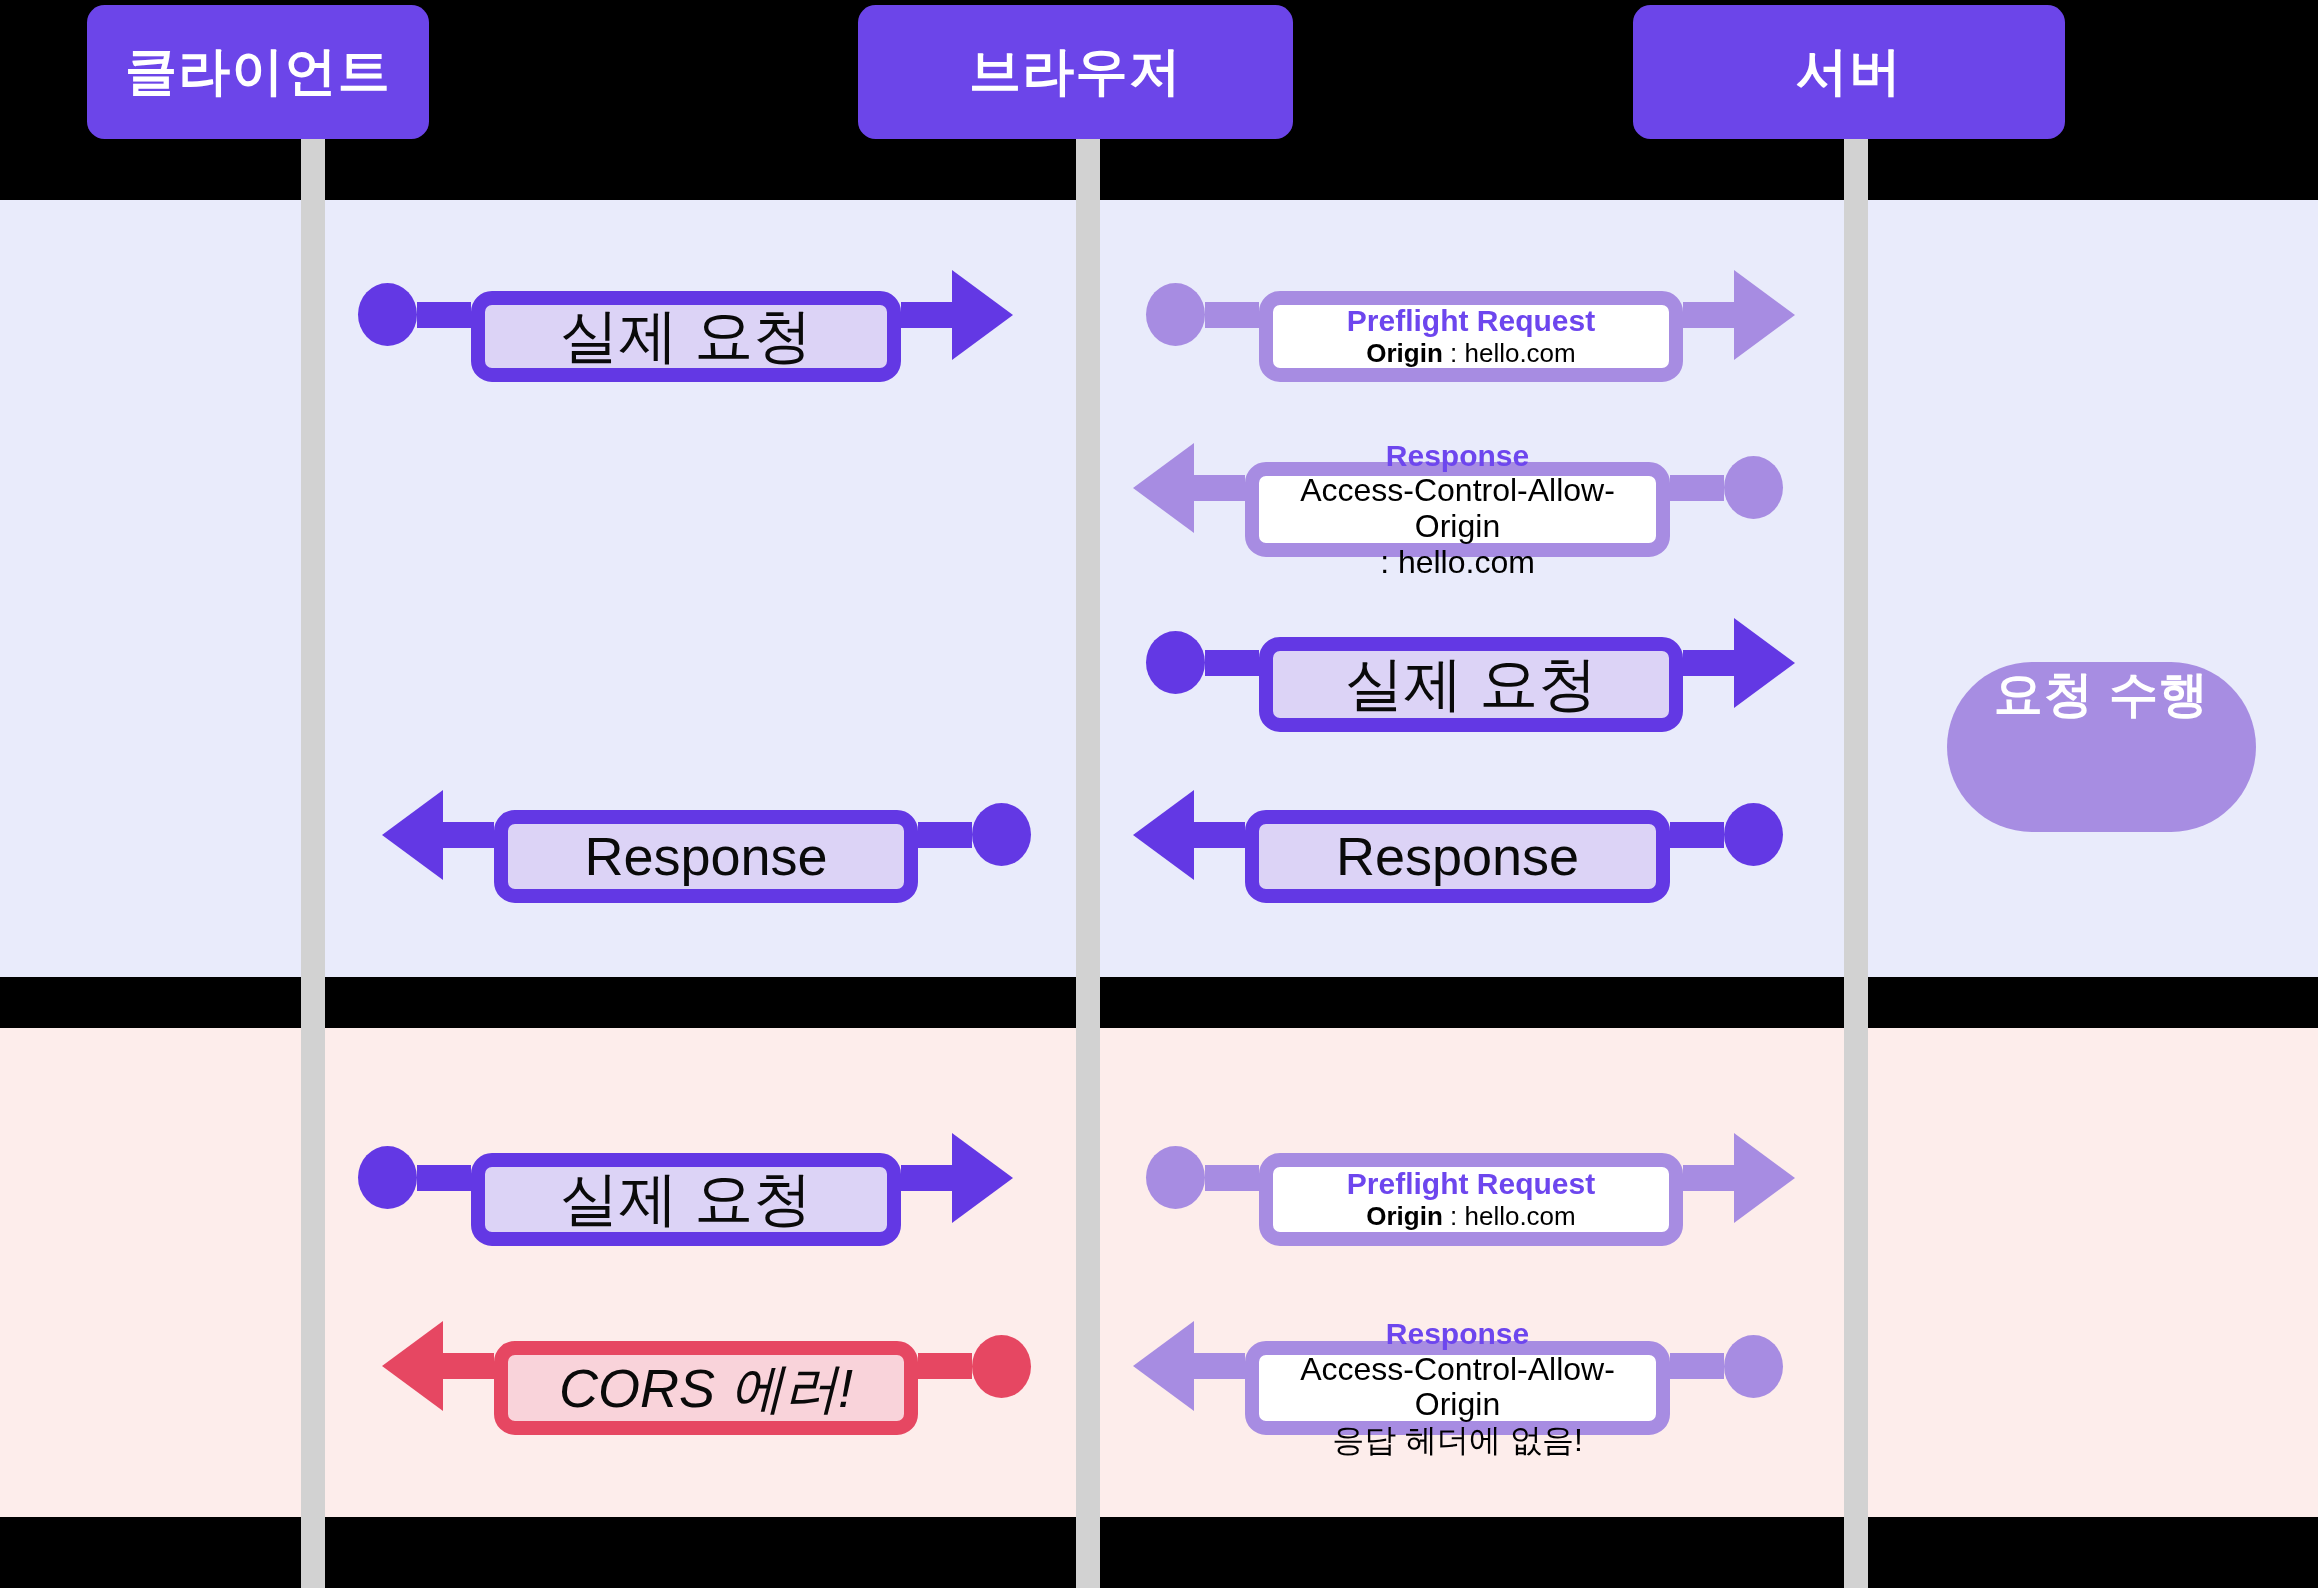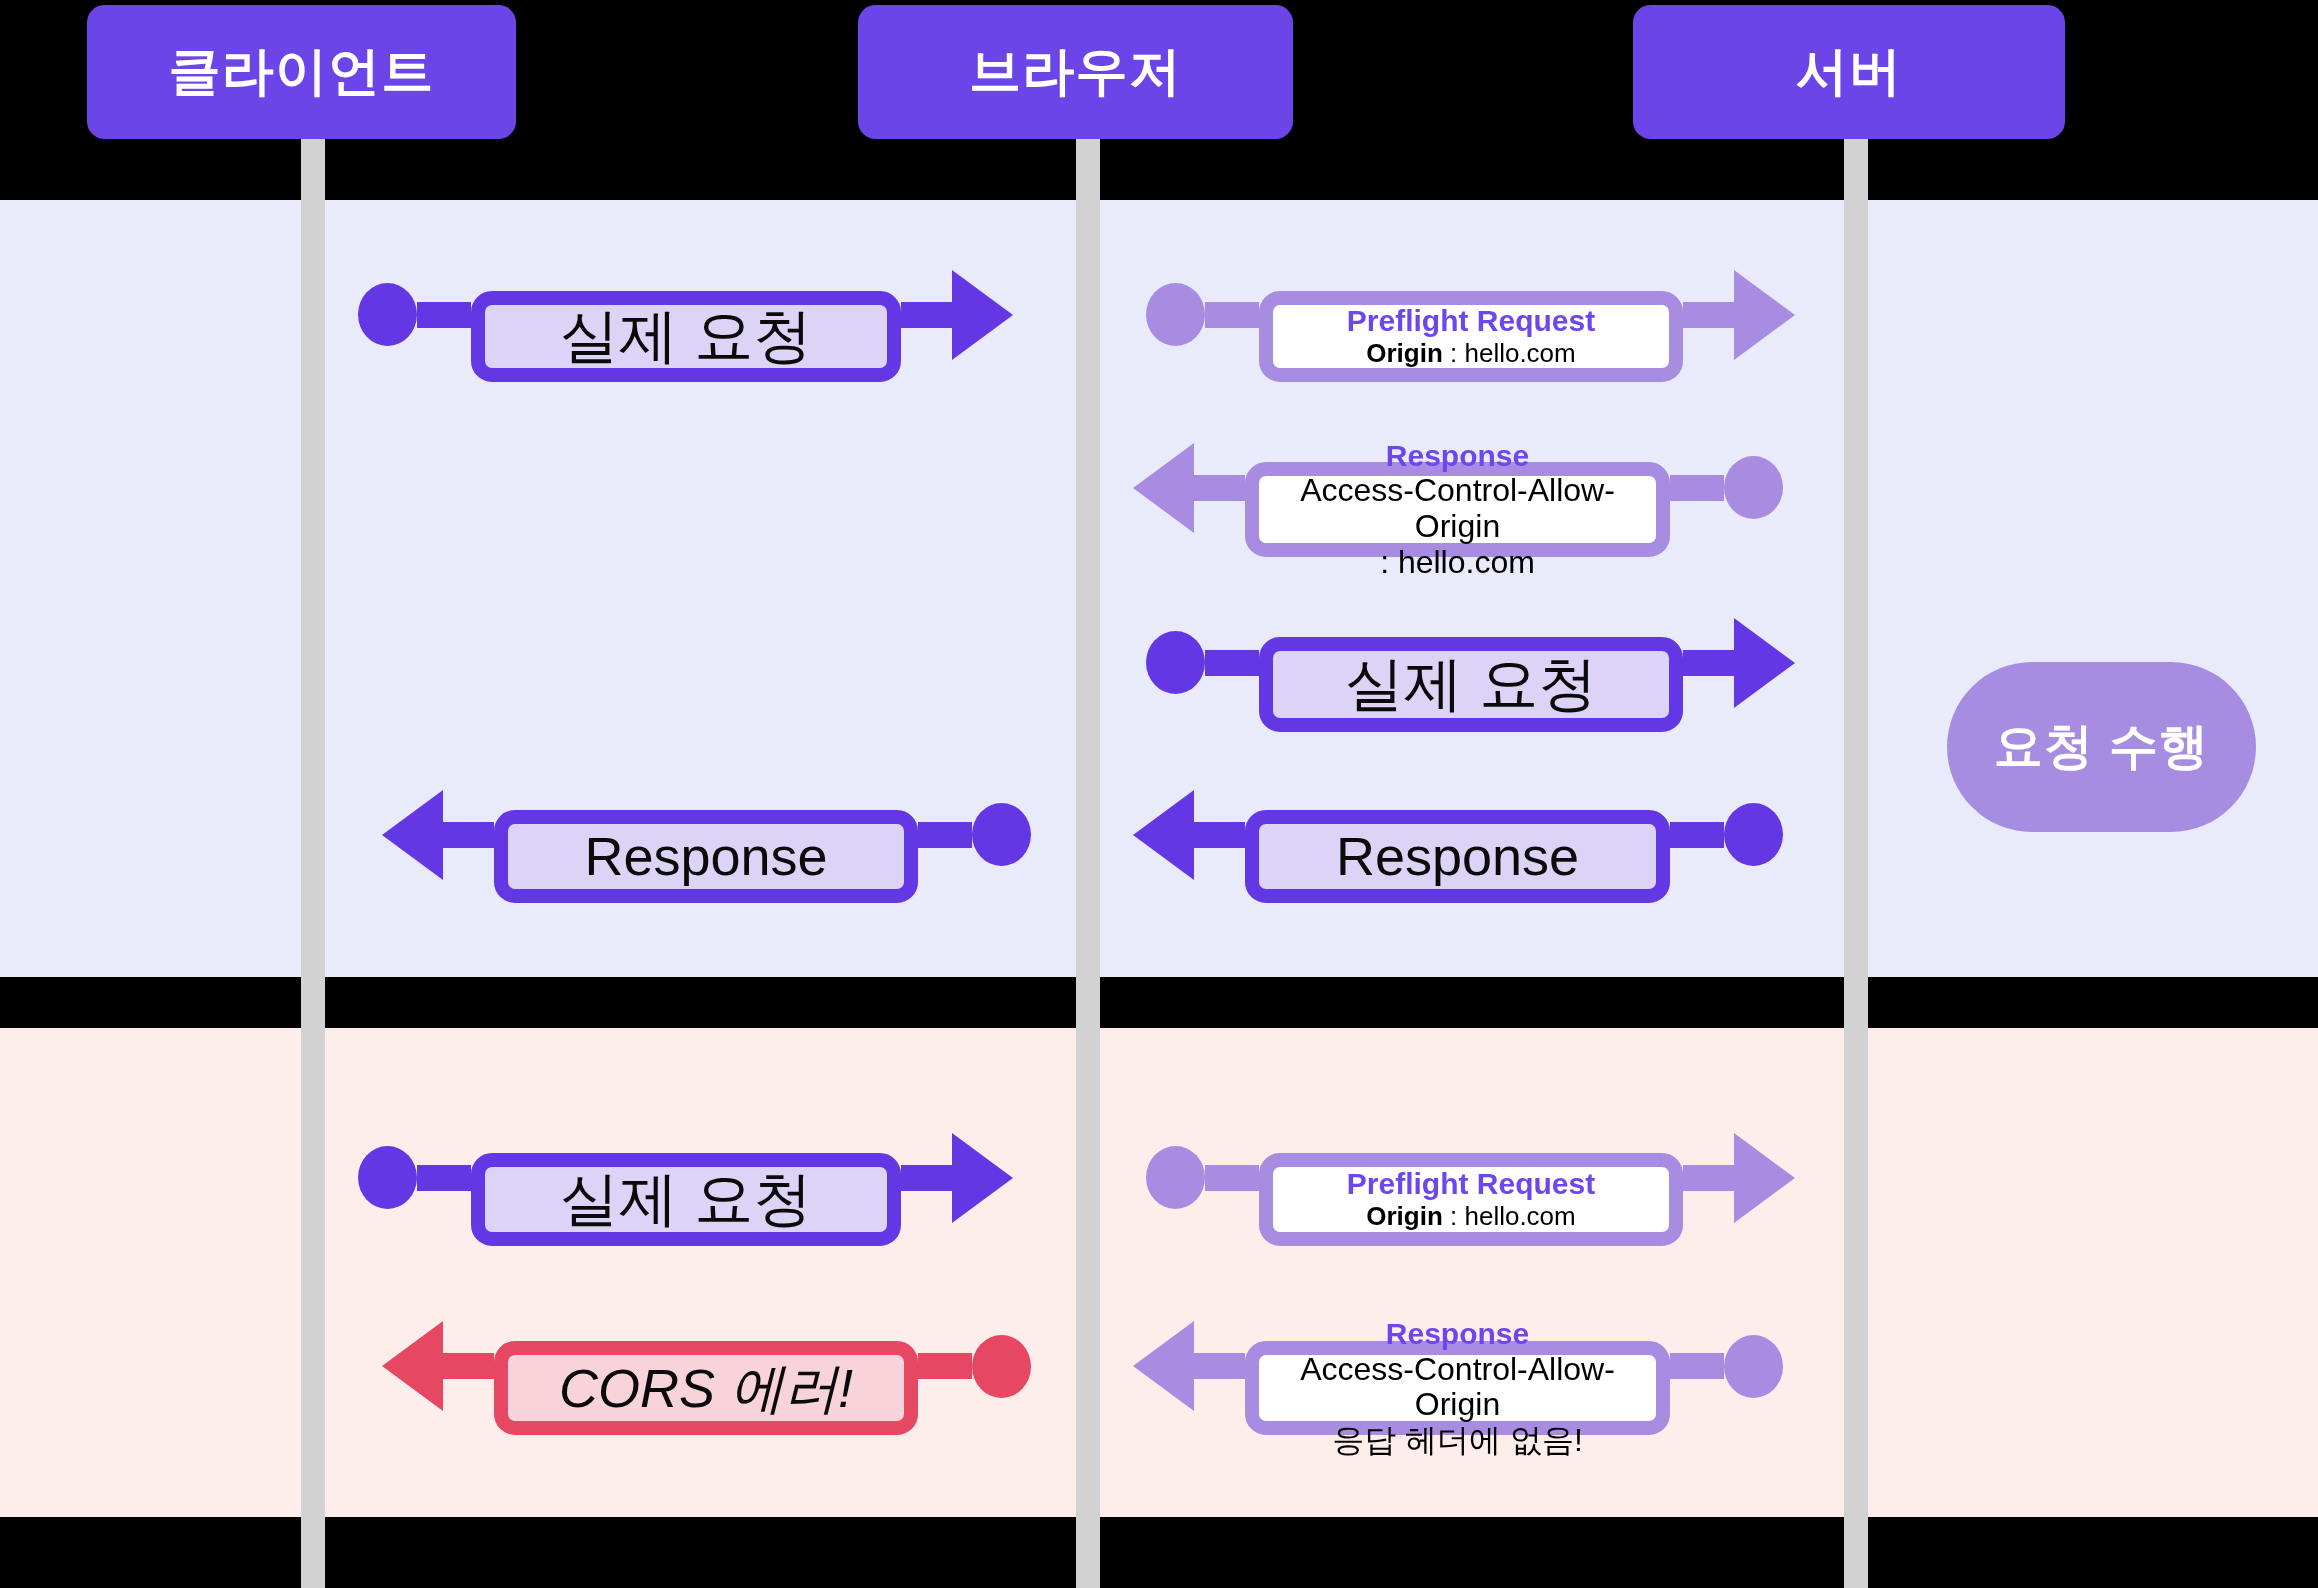--- a/index.html
+++ b/index.html
@@ -15,21 +15,21 @@
   .lifeline{position:absolute;top:139px;height:1450px;width:23.5px;background:#D2D2D2;z-index:1;}
   .lifeline.client{left:301px;}
   .lifeline.browser{left:1076px;}
   .lifeline.server{left:1844px;}
   
   .actor{
     position:absolute;top:4.7px;height:134px;background:#6C45E9;color:#fff;
     font-weight:700;font-size:52px;display:flex;align-items:center;justify-content:center;
     border-radius:17.6px;z-index:2;letter-spacing:1.2px;
   }
-  .actor.client{left:87px;width:429px;}
+  .actor.client{left:87px;width:342px;}
   .actor.browser{left:858px;width:435px;}
   .actor.server{left:1633px;width:432px;}
   
   .msg{position:absolute;display:flex;align-items:center;z-index:2;}
   .msg .dot{width:59px;height:63px;border-radius:50%;flex:none;}
   .msg .lead{height:26px;flex:none;}
   .msg .lead.a{width:54px;}
   .msg .lead.b{width:51px;}
   .msg .box{
     flex:1;align-self:stretch;border:14px solid;border-radius:21px;
@@ -52,21 +52,21 @@
   
   .t-big{font-size:59px;font-weight:500;color:#0A0A0A;line-height:1.05;}
   .t-resp{font-size:54px;font-weight:500;color:#0A0A0A;line-height:1.05;}
   .t-title{font-size:30px;font-weight:700;color:#6D46EE;line-height:1.15;}
   .t-line{font-size:26px;font-weight:500;color:#000;line-height:1.15;}
   .t-line3{font-size:32px;font-weight:500;color:#000;line-height:1.12;}
   .t-line b,.t-line3 b{font-weight:800;}
   
   .pill{
     position:absolute;left:1947px;top:662px;width:309px;height:170px;background:#A78DE2;
-    color:#fff;font-weight:800;font-size:49px;display:flex;align-items:center;justify-content:center;
+    color:#fff;font-weight:800;font-size:49px;display:flex;justify-content:center;
     border-radius:85px;z-index:2;letter-spacing:1.2px;
   }
   
   .m-a1{left:358px; top:247px; width:655px;height:135px;}
   .m-a2{left:1146px;top:247px; width:649px;height:135px;}
   .m-a3{left:1133px;top:418px; width:650px;height:139px;}
   .m-a4{left:1146px;top:593px;width:649px;height:139px;}
   .m-a6{left:1133px;top:766px;width:650px;height:137px;}
   .m-a7{left:382px; top:766px;width:649px;height:137px;}
   .m-b1{left:358px; top:1109px;width:655px;height:137px;}

